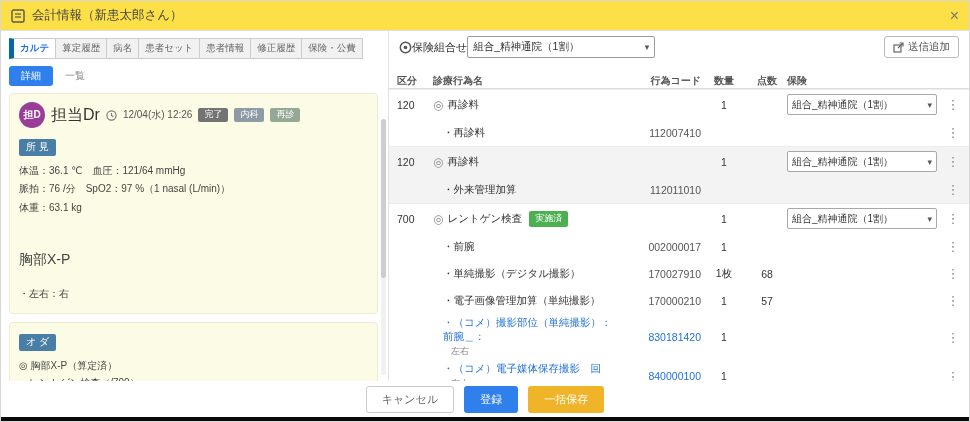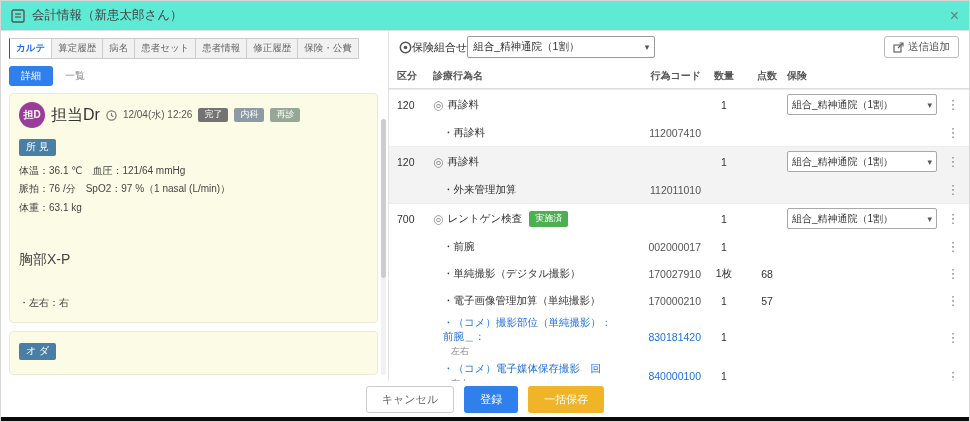--- a/index.html
+++ b/index.html
@@ -1,61 +1,61 @@
 <!DOCTYPE html>
 <html><head>
 <meta charset="utf-8">
 <style>
   * { box-sizing: border-box; margin: 0; padding: 0; }
   html,body { width:970px; height:422px; overflow:hidden; background:#fff;
     font-family:"Liberation Sans","DejaVu Sans",sans-serif; color:#333; }
   .dialog { position:absolute; inset:0; display:flex; flex-direction:column; background:#fff; border:1px solid #d7d7d7; }
   
-  .titlebar { height:30px; flex:0 0 30px; display:flex; align-items:center; padding:0 10px; background:#5eead4; border-bottom:1px solid #e0e0e0; }
+  .titlebar { height:30px; flex:0 0 30px; display:flex; align-items:center; padding:0 10px; background:#fde047; border-bottom:1px solid #e0e0e0; }
   .titlebar .dlg-icon { width:14px; height:14px; display:inline-block; }
   .titlebar .title { font-size:12.5px; color:#444; margin-left:7px; }
   .close-btn { margin-left:auto; font-size:16px; color:#777; background:none; border:none; cursor:pointer; line-height:1; }
   
   .dlg-body { flex:1 1 auto; display:flex; min-height:0; }
   
   .left { width:388px; flex:0 0 388px; border-right:1px solid #e3e3e3; padding:7px 10px 0 8px; position:relative; overflow:hidden; }
   .tabs { display:flex; }
   .tab { font-size:9.5px; color:#666; background:#f1f1f1; border:1px solid #ccc; border-left:none; padding:3px 6px; cursor:pointer; white-space:nowrap; }
-  .tab:first-child { border-left:1px solid #0369a1; }
+  .tab:first-child { border-left:5px solid #0369a1; }
   .tab.active { background:#fff; color:#1a73e8; font-weight:bold; }
   .subtabs { display:flex; align-items:center; margin:7px 0 7px 0; }
   .subtab-detail { background:#2f80ed; color:#fff; font-size:10px; padding:3px 12px; border:none; border-radius:3px; cursor:pointer; }
   .subtab-list { font-size:10px; color:#888; margin-left:12px; cursor:pointer; }
   .card { background:#fcfce6; border:1px solid #ececd2; border-radius:4px; padding:8px 9px; margin-bottom:8px; }
   .karte-head { display:flex; align-items:center; gap:6px; margin-bottom:8px; flex-wrap:nowrap; }
   .avatar { width:26px; height:26px; flex:0 0 26px; border-radius:50%; background:#993d99; color:#fff; font-size:10px; font-weight:bold; display:flex; align-items:center; justify-content:center; }
   .doc-name { font-size:16px; color:#333; }
   .clock { width:11px; height:11px; }
   .datetime { font-size:10px; color:#555; }
   .badge { display:inline-block; font-size:9px; color:#fff; padding:1.5px 6px; border-radius:2px; line-height:1.3; white-space:nowrap; }
   .b-done { background:#737373; }
   .b-dept { background:#8d9ba7; }
   .b-visit { background:#95a795; }
   .sec-badge { display:inline-block; background:#4a7fa5; color:#fff; font-size:10px; padding:1.5px 7px; border-radius:2px; margin-bottom:6px; }
   .vitals div { font-size:10px; color:#444; line-height:1.85; white-space:pre-wrap; }
   .exam-title { font-size:14px; color:#444; margin-top:34px; }
-  .exam-note { font-size:10px; color:#444; margin-top:27px; margin-bottom:4px; }
+  .exam-note { font-size:10px; color:#444; margin-top:18px; margin-bottom:4px; }
   .order-lines div { font-size:10px; color:#444; line-height:1.7; white-space:pre-wrap; }
   .lscroll { position:absolute; right:2px; top:88px; bottom:6px; width:5px; background:#f1f1f1; border-radius:3px; }
   .lscroll .thumb { position:absolute; top:0; width:5px; height:62%; background:#cdcdcd; border-radius:3px; }
   
   .right { flex:1 1 auto; display:flex; flex-direction:column; min-width:0; }
   .rhead { height:32px; flex:0 0 32px; display:flex; align-items:center; padding:0 10px; }
   .ins-icon { width:13px; height:13px; }
   .ins-label { font-size:11px; color:#333; }
   .hsel { width:188px; height:22px; border:1px solid #9a9a9a; border-radius:2px; background:#fff; display:flex; align-items:center; justify-content:space-between; padding:0 5px; font-size:10.5px; cursor:pointer; }
   .send-btn { margin-left:auto; display:flex; align-items:center; gap:4px; border:1px solid #bbb; background:#fff; color:#555; font-size:10.5px; padding:3px 8px; border-radius:3px; cursor:pointer; }
   
   .tbl { flex:1 1 auto; overflow:hidden; }
-  .thead { display:flex; align-items:center; height:26px; padding:0 8px; border-bottom:1px solid #ddd; font-size:10px; font-weight:bold; color:#555; }
+  .thead { display:flex; align-items:flex-end; height:26px; padding:0 8px; border-bottom:1px solid #ddd; font-size:10px; font-weight:bold; color:#555; }
   .trow { display:flex; align-items:center; min-height:27px; padding:2px 8px; font-size:10.5px; }
   .trow.group { min-height:30px; border-top:1px solid #ededed; }
   .trow.shaded { background:#f3f3f3; }
   .c1 { width:36px; flex:0 0 36px; }
   .c2 { flex:1 1 auto; min-width:0; display:flex; align-items:center; }
   .c2.wrap { flex-direction:column; align-items:flex-start; justify-content:center; }
   .c3 { width:84px; flex:0 0 84px; text-align:right; color:#555; }
   .c4 { width:46px; flex:0 0 46px; text-align:center; }
   .c5 { width:40px; flex:0 0 40px; text-align:center; }
   .c6 { width:158px; flex:0 0 158px; }
@@ -128,20 +128,25 @@
           <div>体温：36.1 ℃　血圧：121/64 mmHg</div>
           <div>脈拍：76 /分　SpO2：97 %（1 nasal (L/min)）</div>
           <div>体重：63.1 kg</div>
         </div>
         <div class="exam-title">胸部X-P</div>
         <div class="exam-note">・左右：右</div>
       </div>
 
       <div class="card">
         <span class="sec-badge">オ ダ</span>
+        <div class="order-lines">
+          <div>◎ 胸部X-P（算定済）</div>
+          <div>・レントゲン検査（/700）</div>
+
+        </div>
       </div>
 
       <div class="lscroll">
           <div class="thumb"></div>
         </div>
     </div>
 
     <div class="right">
       <div class="rhead">
         <svg class="ins-icon" viewBox="0 0 13 13">

